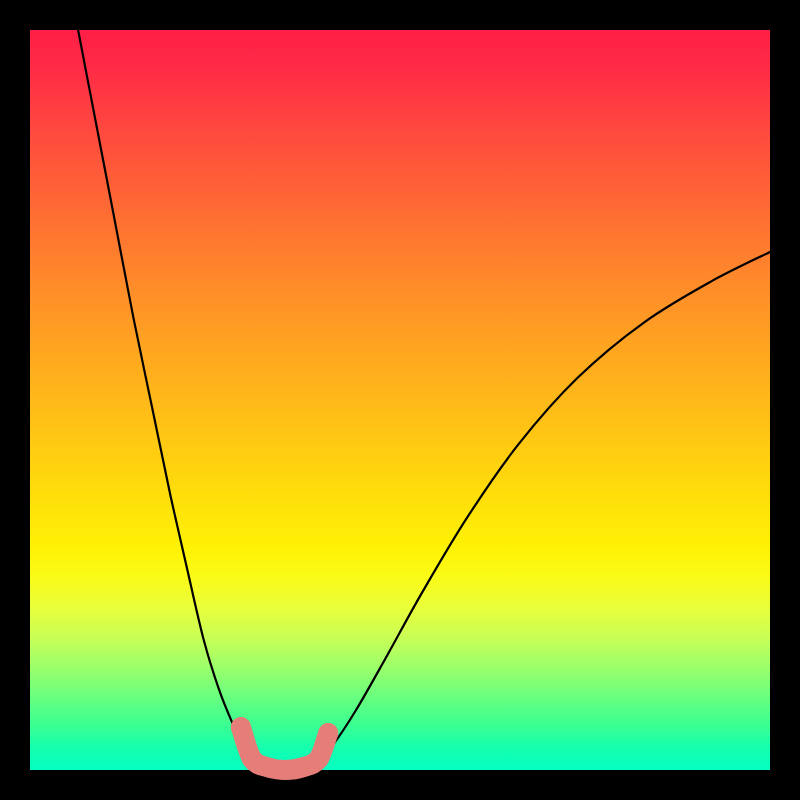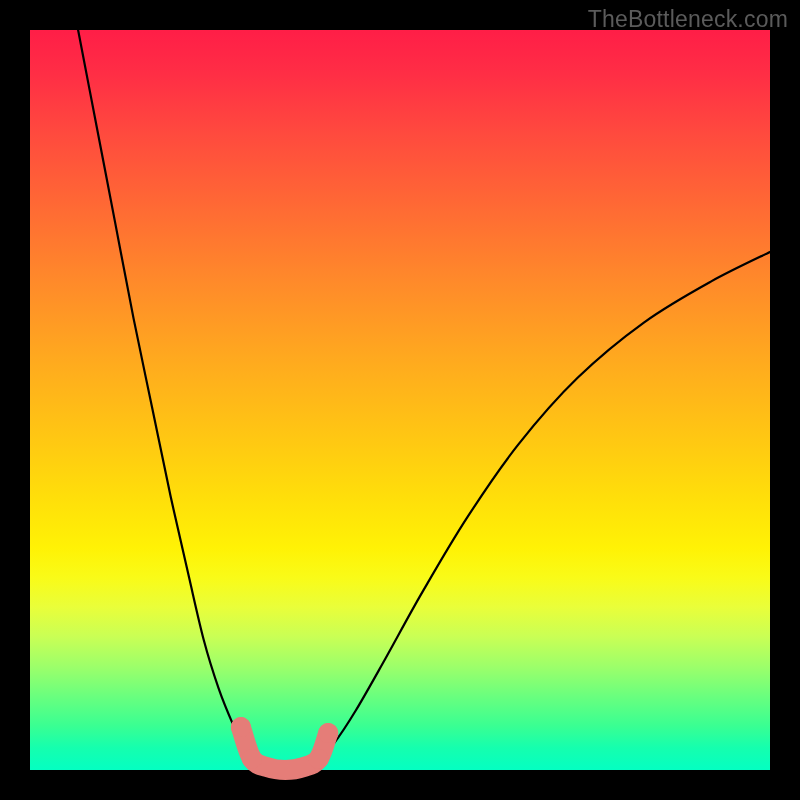--- a/index.html
+++ b/index.html
@@ -97,15 +97,14 @@
       <path id="salmon-valley" class="salmon-stroke" d="M210.9 697.1 C212.7 702.4, 217.7 722.2, 222.0 728.9 C226.3 735.6, 231.3 735.2, 236.8 737.0 C242.4 738.9, 249.1 740.0, 255.3 740.0 C261.5 740.0, 268.3 738.9, 273.8 737.0 C279.4 735.2, 284.5 734.6, 288.6 728.9 C292.7 723.2, 296.6 707.3, 298.2 703.0"></path>
 
       <circle id="salmon-dot-1" class="salmon-dot" r="10" cx="210.9" cy="697.1"></circle>
       <circle id="salmon-dot-2" class="salmon-dot" r="10" cx="222.0" cy="728.9"></circle>
       <circle id="salmon-dot-3" class="salmon-dot" r="10" cx="288.6" cy="728.9"></circle>
       <circle id="salmon-dot-4" class="salmon-dot" r="10" cx="298.2" cy="703.0"></circle>
     </svg>
 
   </div>
 
-  <div class="watermark">TheBottleneck.com</div>
 
 </div>
 
 </body></html>

